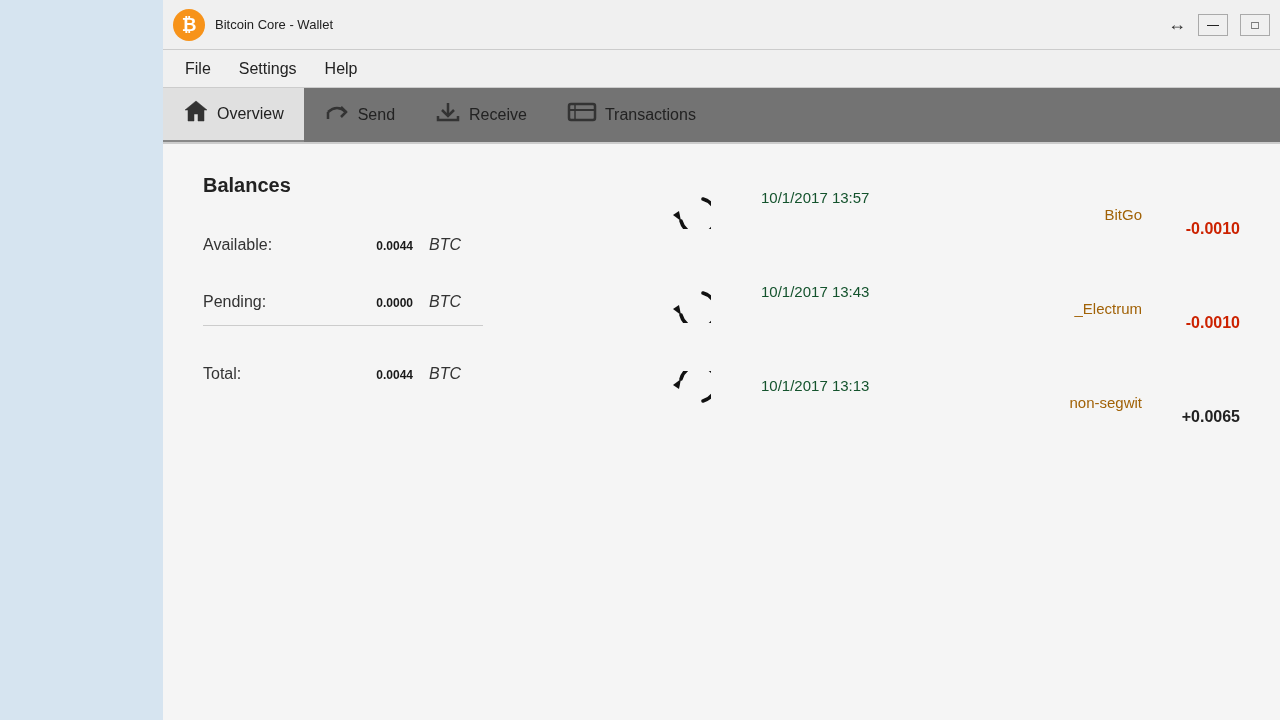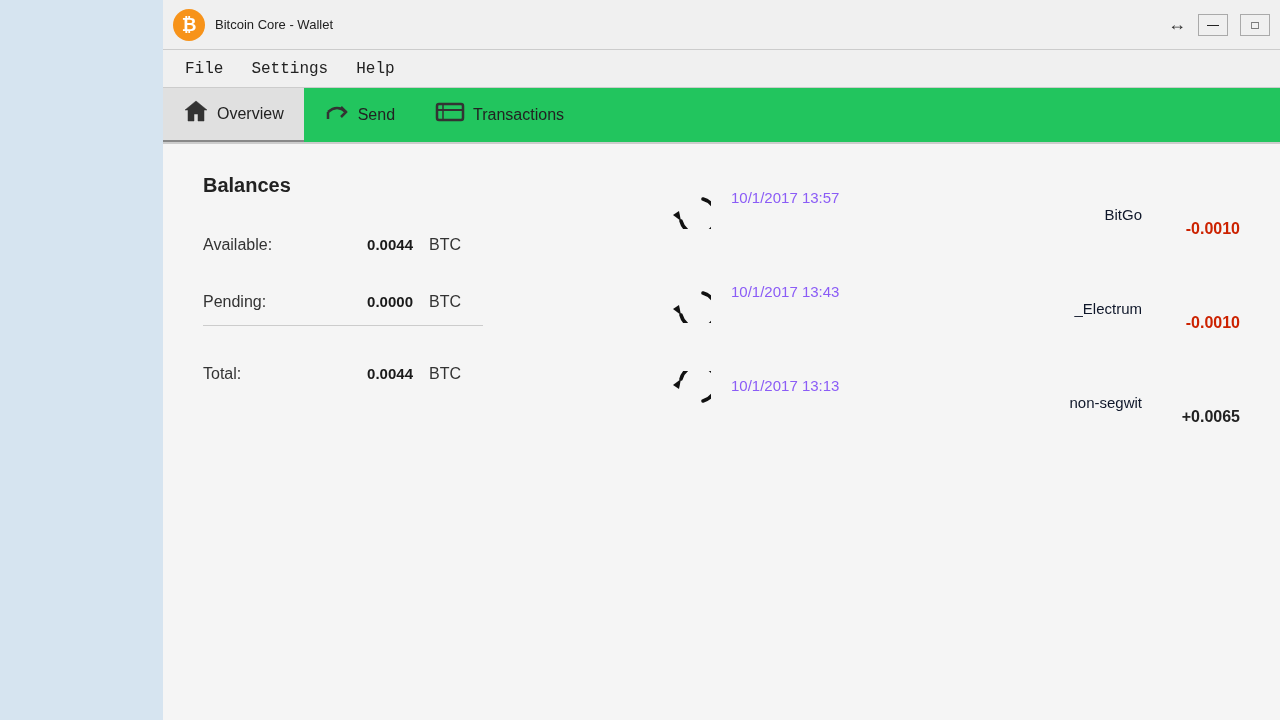--- a/index.html
+++ b/index.html
@@ -84,26 +84,25 @@
       border-bottom: 1px solid #ccc;
       gap: 4px;
     }
 
     .menu-item {
       padding: 4px 12px;
       font-size: 16px;
       color: #222;
       cursor: pointer;
       border-radius: 2px;
-      font-family: Liberation Mono, monospace;
     }
 
     
     .toolbar {
-      background: #22c55e;
+      background: #737373;
       height: 56px;
       display: flex;
       align-items: center;
       padding: 0 0;
       border-bottom: 2px solid #ccc;
     }
 
     .toolbar-btn {
       display: flex;
       align-items: center;
@@ -156,31 +155,32 @@
       margin-top: 39px;
     }
 
     .balance-label {
       font-size: 16px;
       color: #333;
       width: 110px;
     }
 
     .balance-value {
-      font-size: 15px;
+      font-size: 12px;
       font-weight: bold;
       color: #1a1a1a;
       width: 100px;
       text-align: right;
       margin-right: 16px;
     }
 
     .balance-currency {
       font-size: 16px;
       color: #333;
+      font-style: italic;
     }
 
     .balance-divider {
       width: 280px;
       border: none;
       border-top: 1px solid #ccc;
       margin: 10px 0 14px 0;
     }
 
     
@@ -208,27 +208,28 @@
       width: 46px;
       height: 46px;
     }
 
     .tx-info {
       flex: 1;
     }
 
     .tx-date {
       font-size: 15px;
-      color: #8b5cf6;
+      color: #14532d;
       display: block;
+      margin-left: 30px;
     }
 
     .tx-label {
       font-size: 15px;
-      color: #0f172a;
+      color: #a16207;
       text-align: right;
       display: block;
     }
 
     .tx-amount {
       font-size: 16px;
       font-weight: bold;
       min-width: 80px;
       text-align: right;
       margin-top: 46px;
@@ -293,20 +294,30 @@
         <svg width="26" height="24" viewBox="0 0 26 24" fill="none" xmlns="http://www.w3.org/2000/svg">
           <path d="M4 12 Q13 4 22 12" stroke="#333" stroke-width="2.5" fill="none"></path>
           <path d="M17 7 L22 12 L17 17" stroke="#333" stroke-width="2.5" fill="none"></path>
           <path d="M4 12 L4 19" stroke="#333" stroke-width="2.5"></path>
         </svg>
       </span>
       <span>Send</span>
     </button>
     <button class="toolbar-btn">
       <span class="toolbar-icon">
+        <svg width="26" height="24" viewBox="0 0 26 24" fill="none" xmlns="http://www.w3.org/2000/svg">
+          <path d="M3 16 L3 20 L23 20 L23 16" stroke="#333" stroke-width="2.5" fill="none"></path>
+          <path d="M13 3 L13 15" stroke="#333" stroke-width="2.5"></path>
+          <path d="M7 10 L13 16 L19 10" stroke="#333" stroke-width="2.5" fill="none"></path>
+        </svg>
+      </span>
+      <span>Receive</span>
+    </button>
+    <button class="toolbar-btn">
+      <span class="toolbar-icon">
         <svg width="30" height="24" viewBox="0 0 30 24" fill="none" xmlns="http://www.w3.org/2000/svg">
           <rect x="2" y="4" width="26" height="16" rx="2" stroke="#333" stroke-width="2.5" fill="none"></rect>
           <line x1="2" y1="10" x2="28" y2="10" stroke="#333" stroke-width="2"></line>
           <line x1="8" y1="4" x2="8" y2="20" stroke="#333" stroke-width="1.5"></line>
         </svg>
       </span>
       <span>Transactions</span>
     </button>
   </div>
 

